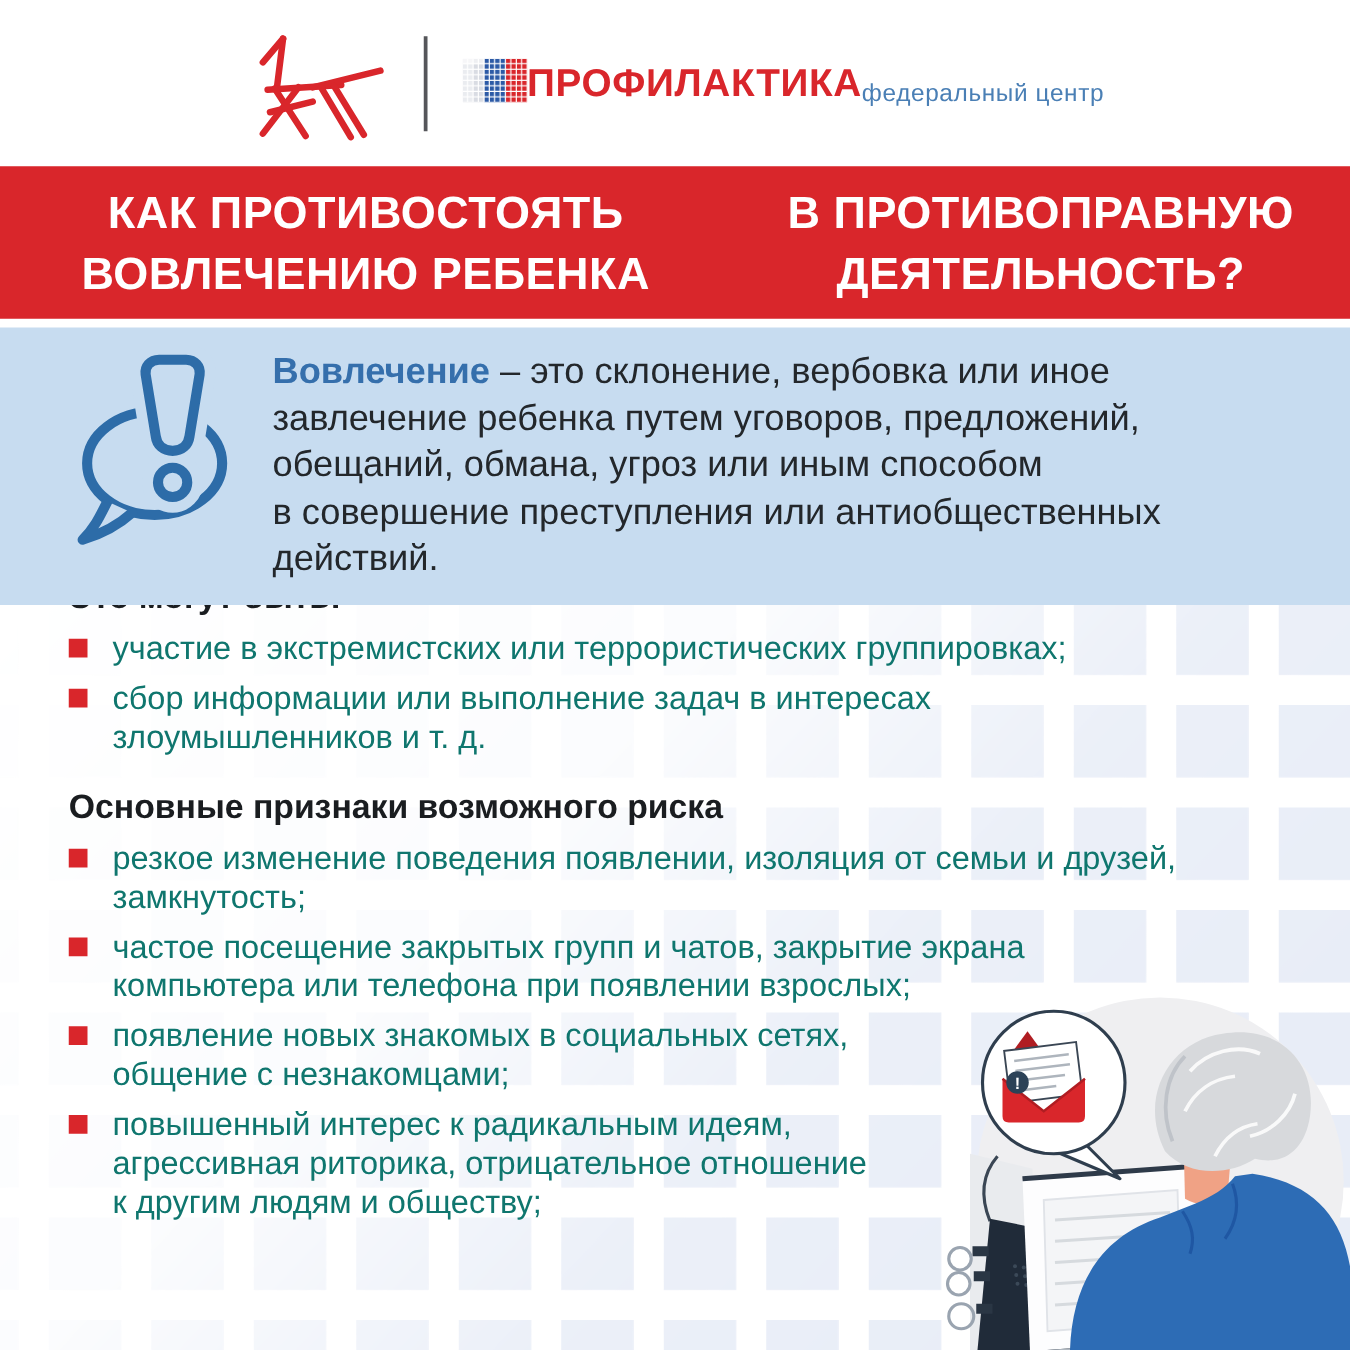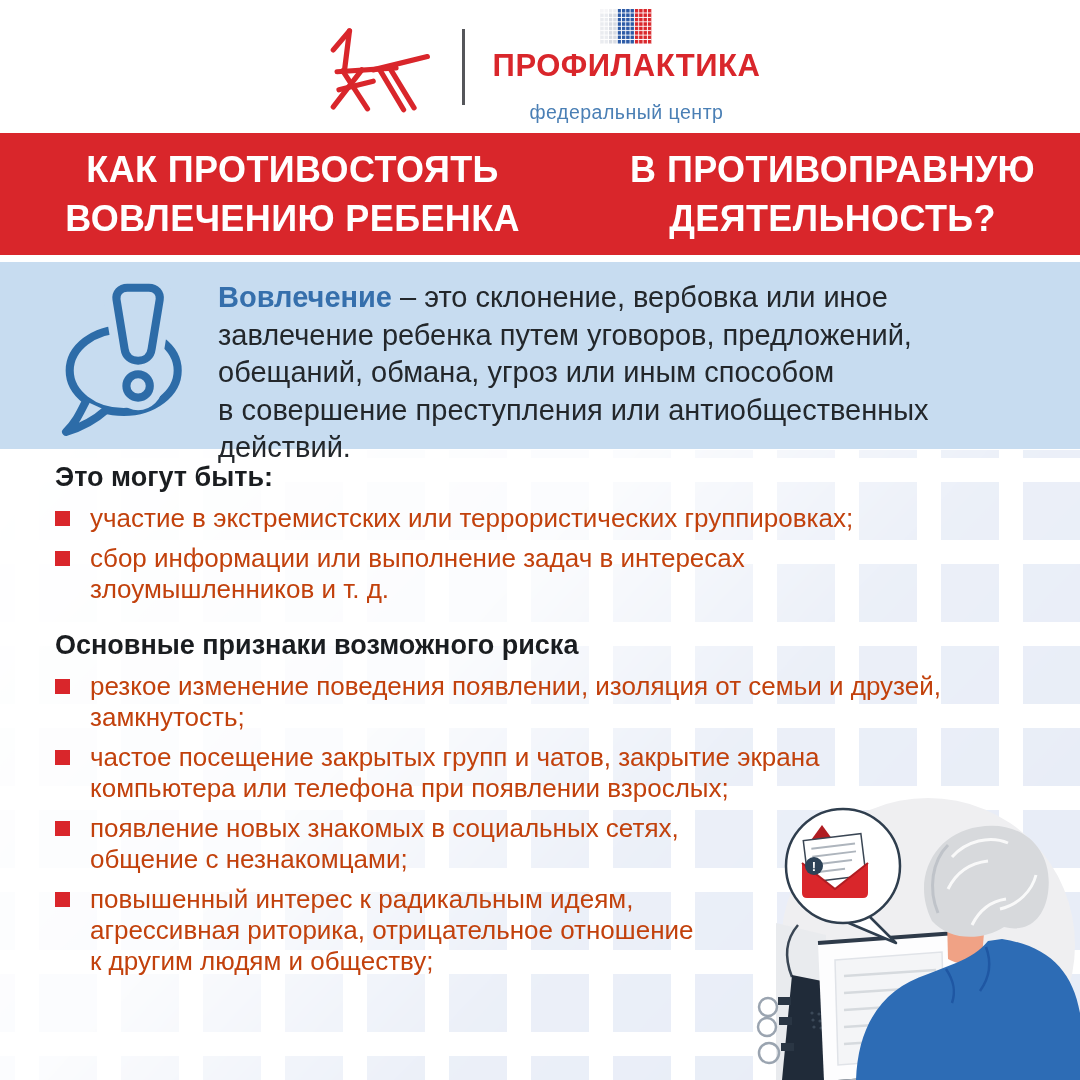--- a/index.html
+++ b/index.html
@@ -11,49 +11,49 @@
   }
   
   .bg-pattern{position:absolute;left:0;top:450px;width:1080px;height:630px;z-index:0;}
   
   .header{
     position:absolute;left:0;top:0;width:1080px;height:133px;
     display:flex;align-items:center;justify-content:center;gap:28px;background:#fff;z-index:4;
   }
   .chair-logo{width:114px;height:92px;}
   .header-divider{width:3px;height:76px;background:#55565a;}
-  .brand{display:flex;flex-direction:column;align-items:center;}
+  .brand{display:flex;flex-direction:row;align-items:center;}
   .brand .pxgrid{width:52px;height:35px;margin-bottom:5px;}
   .brand-title{color:#d9262b;font-weight:bold;font-size:31px;letter-spacing:.5px;line-height:34px;}
   .brand-subtitle{color:#4a7fb5;font-size:19.5px;letter-spacing:.5px;margin-top:18px;}
   
   .banner{
     position:absolute;left:0;top:133px;width:1080px;height:122px;background:#d9262b;
     display:flex;flex-direction:row;align-items:center;justify-content:center;z-index:4;
   }
   .banner div{color:#fff;font-weight:800;font-size:36px;line-height:49px;letter-spacing:.4px;text-align:center;}
   
   .def-panel{
-    position:absolute;left:0;top:262px;width:1080px;height:187px;background:#c7dcf0;z-index:4;
+    position:absolute;left:0;top:262px;width:1080px;height:222px;background:#c7dcf0;z-index:4;
   }
   .def-icon{position:absolute;left:50px;top:15px;width:160px;height:162px;}
   .def-text{
     position:absolute;left:218px;top:17px;width:850px;
     font-size:29px;line-height:37.5px;color:#23272b;white-space:pre-line;
   }
   .def-term{color:#356fac;font-weight:bold;}
   
   .content{position:absolute;left:55px;top:449px;width:1000px;z-index:3;}
   .content h2{
     font-size:27px;line-height:31px;font-weight:bold;color:#1a1d20;margin:13px 0 10px 0;
   }
   ul.bullets{list-style:none;margin:0;padding:0;}
   ul.bullets li{display:flex;gap:20px;margin:0 0 9px 0;}
   .marker{flex:none;width:15px;height:15px;background:#d9262b;margin-top:8px;}
-  .item-text{font-size:26px;line-height:31px;color:#c2410c;white-space:pre-line;}
+  .item-text{font-size:26px;line-height:31px;color:#0f766e;white-space:pre-line;}
   
   .illustration{position:absolute;left:740px;top:775px;width:340px;height:305px;z-index:2;}
 </style>
 </head>
 <body>
 
 <svg class="bg-pattern" width="1080" height="630" viewBox="0 0 1080 630">
   <defs>
     <pattern id="sqpat" x="39" y="32" width="82" height="82" patternUnits="userSpaceOnUse">
       <rect width="58" height="58" fill="#e8edf7"></rect>

